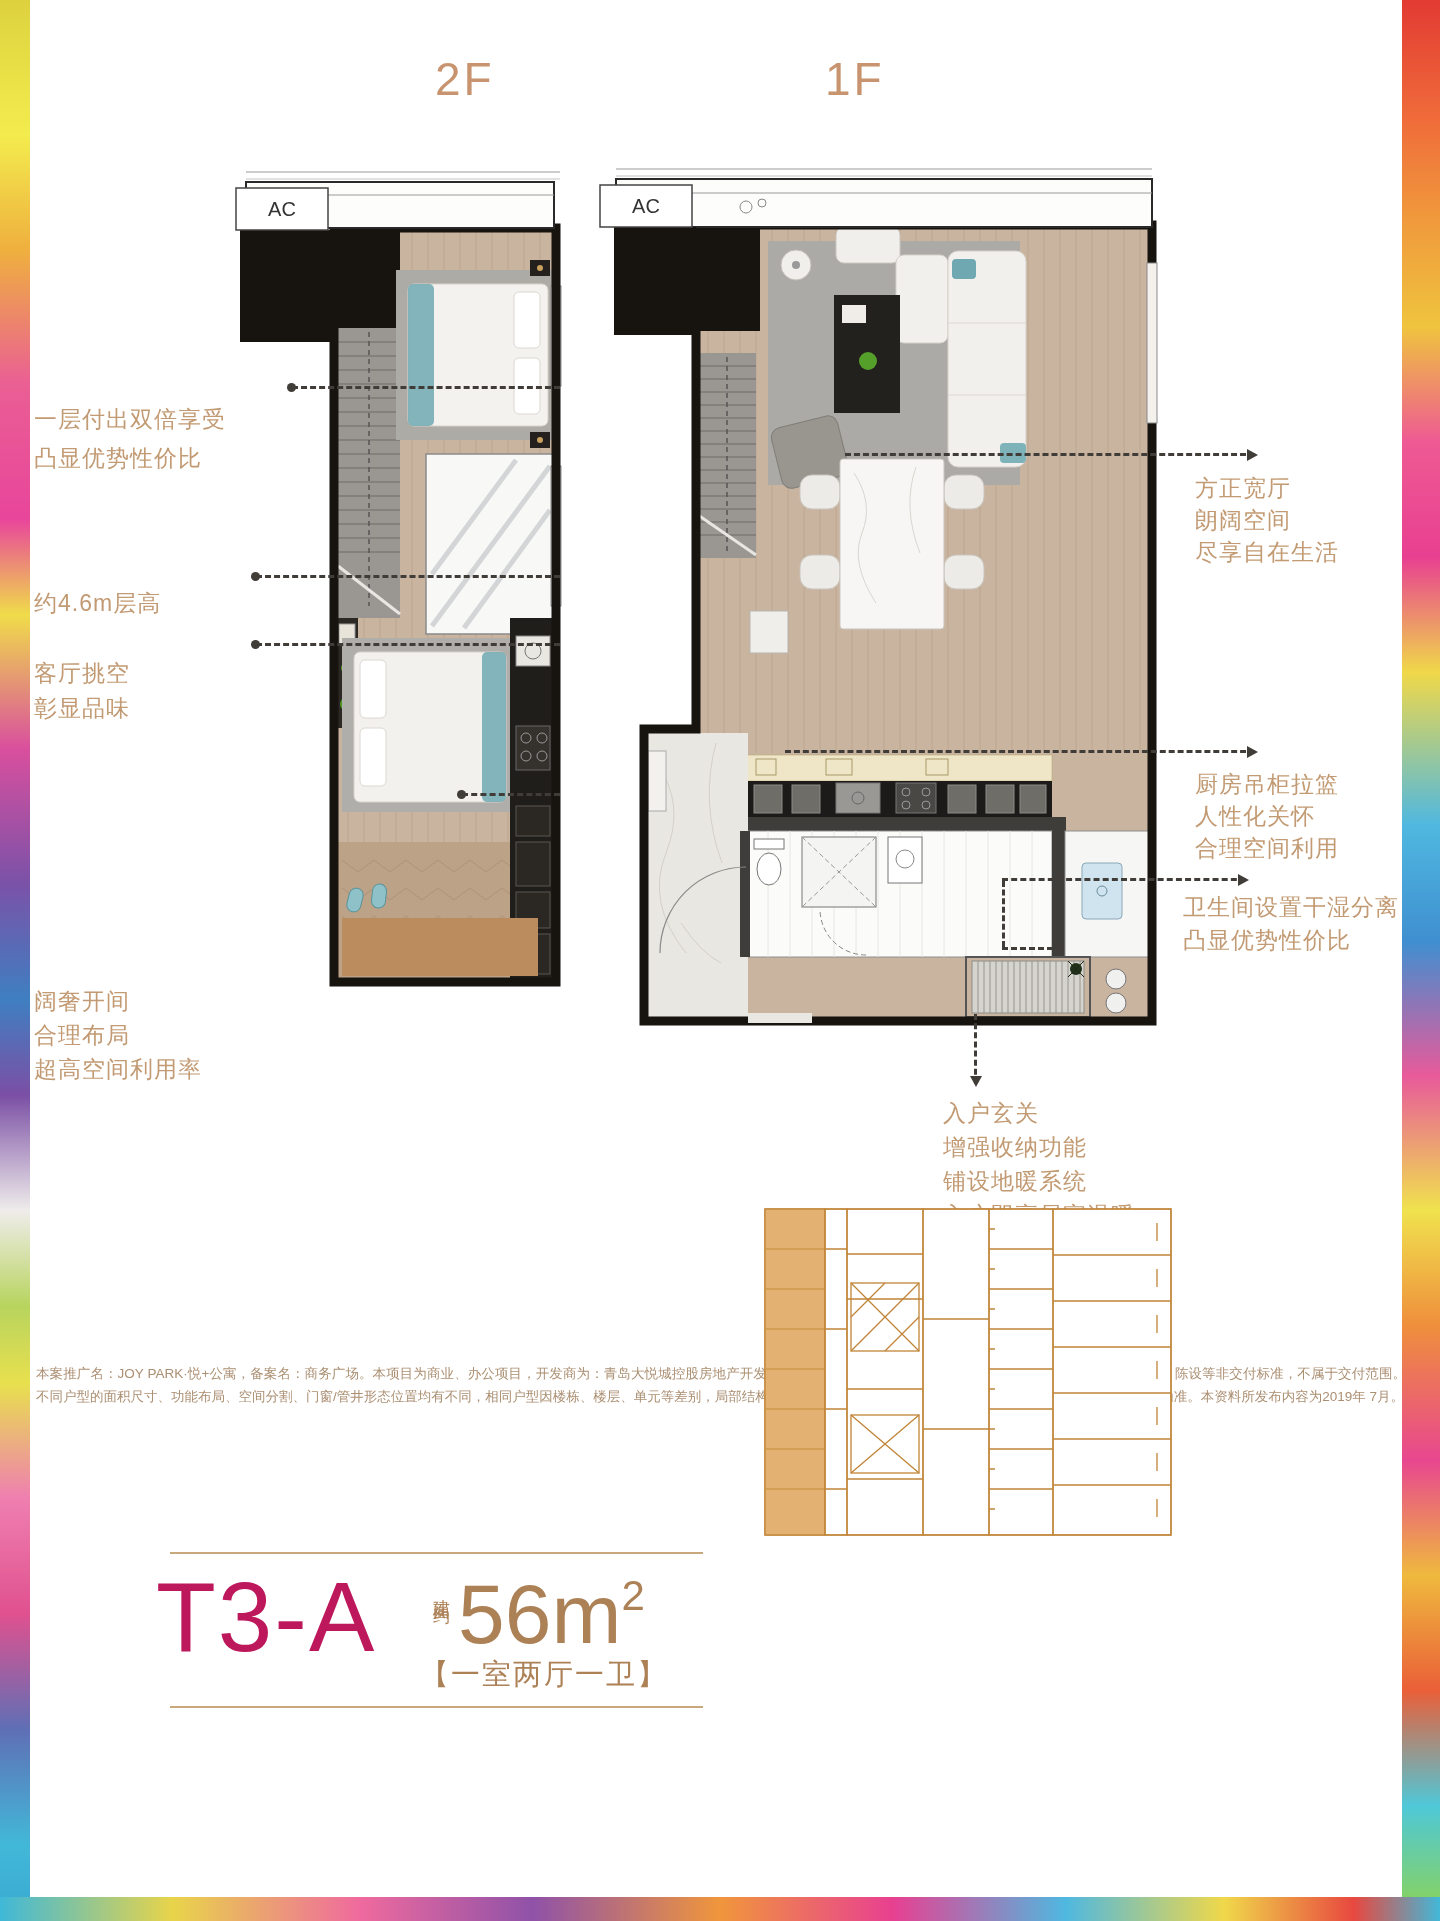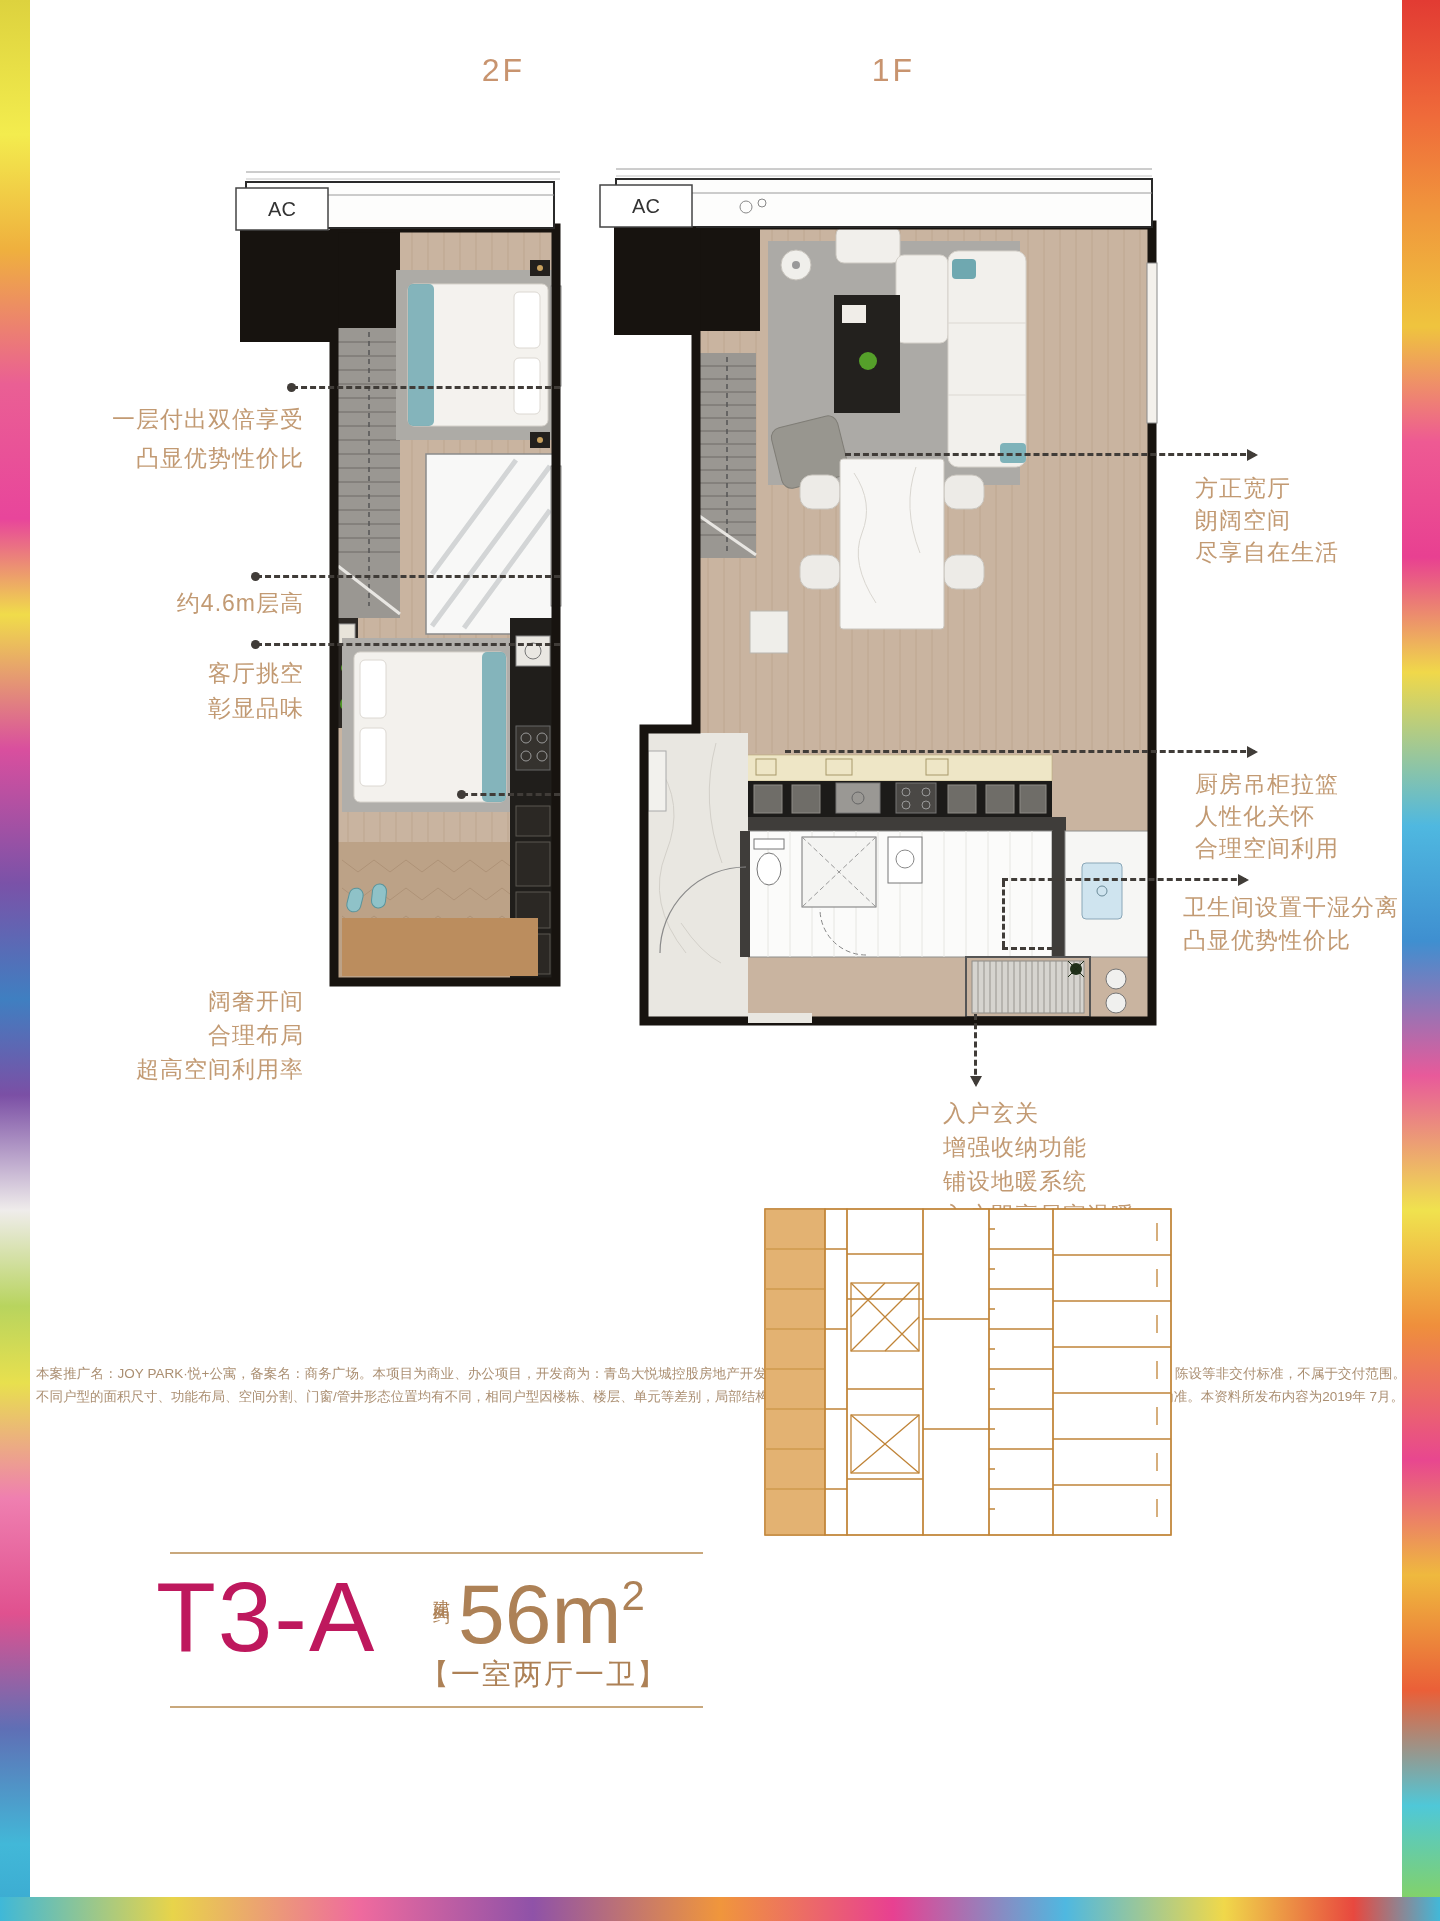--- a/index.html
+++ b/index.html
@@ -12,25 +12,25 @@
       #f0dc4a 32%,#d94f9e 39%,#7a52a8 46%,#3f7fc1 52%,#7b4fa5 57%,#efeceb 63%,#b8d45e 68%,
       #e8e04e 72%,#ef7fb0 78%,#e0518f 84%,#5f6fb5 90%,#42b8d8 96%,#3aa8d0 100%);}
   .strip-right{left:1402px;width:38px;
     background:linear-gradient(180deg,#e23b33 0%,#ef6a3a 6%,#f0963c 11%,#efc43e 17%,#ee5a93 23%,
       #e84091 29%,#f0d84a 35%,#4fb8e0 43%,#3f8fd0 49%,#e85a9a 56%,#f0e24e 63%,#ef8f3c 69%,
       #e8478f 76%,#efb93e 82%,#ea5f38 88%,#4fc8d8 94%,#8fd44e 100%);}
   .strip-bottom{position:absolute;left:0;top:1897px;width:1440px;height:24px;
     background:linear-gradient(90deg,#3fb8d8,#e8d44a 12%,#ef6a9e 25%,#8f52a8 37%,#f0963c 50%,
       #e84091 62%,#4fb8e0 74%,#f0d84a 85%,#e8483f 94%,#42b8d8 100%);}
   
-  .floor-title{position:absolute;width:90px;text-align:right;font-size:32px;letter-spacing:3px;
+  .floor-title{position:absolute;width:90px;text-align:left;font-size:46px;letter-spacing:3px;
     color:#c8946f;}
   
   .ann{position:absolute;color:#c29a73;font-size:23px;letter-spacing:1px;}
-  .ann-left{left:34px;width:270px;text-align:right;}
+  .ann-left{left:34px;width:270px;}
   .ann div{white-space:nowrap;}
   
   .leader-h{position:absolute;height:0;border-top:3px dashed #403c38;}
   .leader-v{position:absolute;width:0;border-left:3px dashed #403c38;}
   .dot{position:absolute;left:-5px;top:-6px;width:9px;height:9px;border-radius:50%;background:#403c38;}
   .arrow-r{position:absolute;right:-3px;top:-7px;width:0;height:0;
     border-left:11px solid #403c38;border-top:6px solid transparent;border-bottom:6px solid transparent;}
   .arrow-d{position:absolute;bottom:-3px;left:-7px;width:0;height:0;
     border-top:11px solid #403c38;border-left:6px solid transparent;border-right:6px solid transparent;}
   

